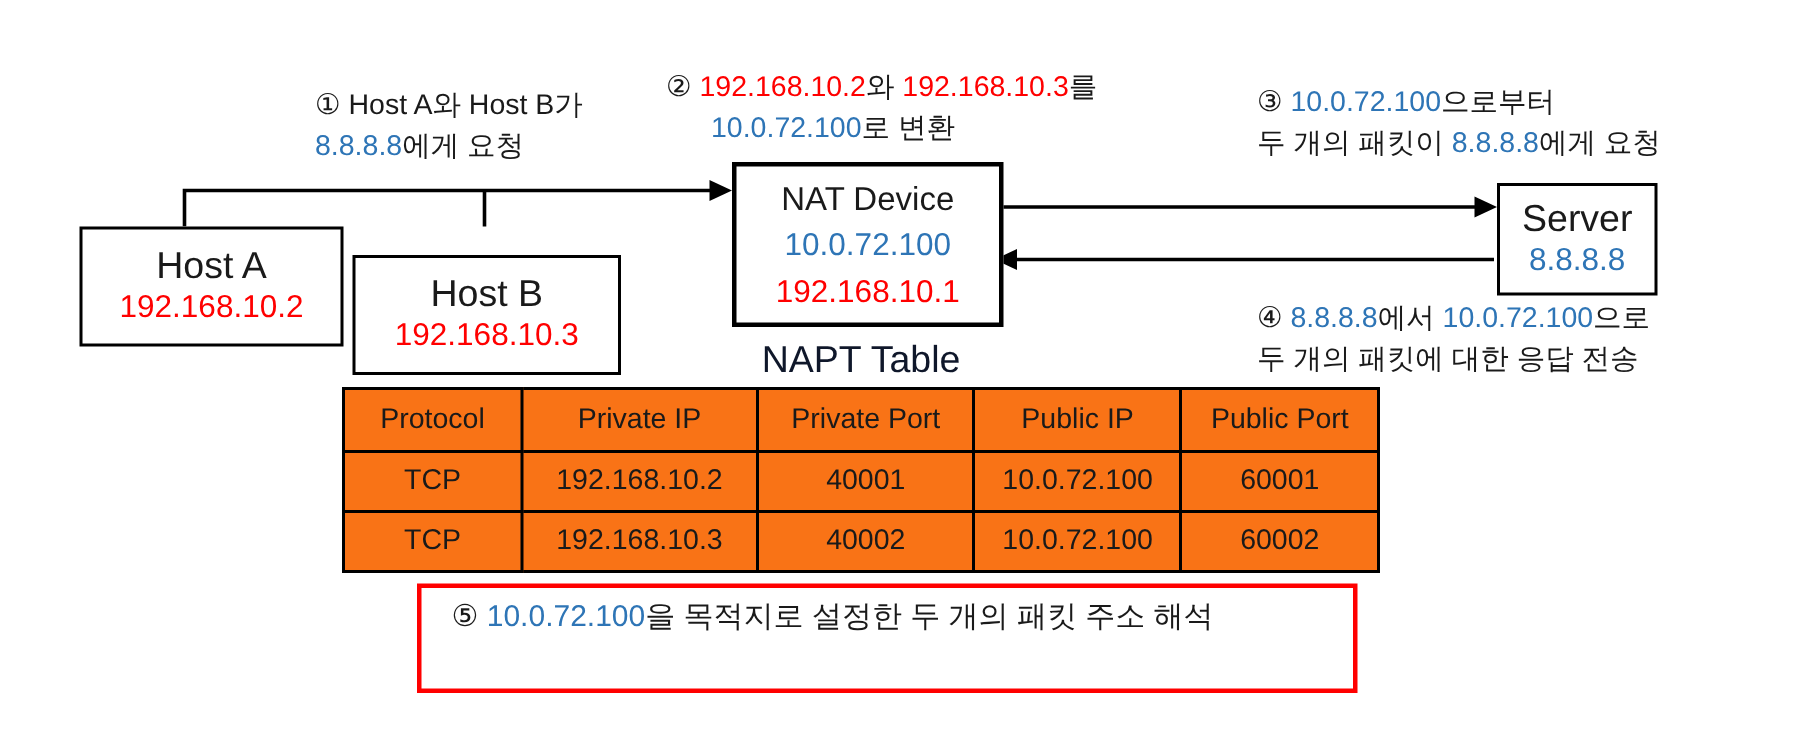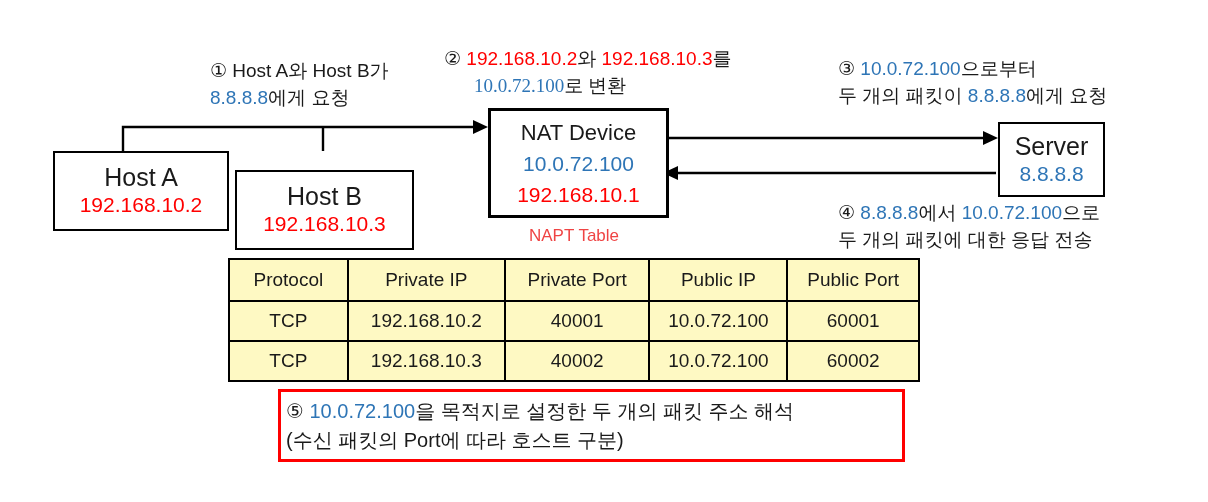--- a/index.html
+++ b/index.html
@@ -15,34 +15,34 @@
     position:absolute;background:#fff;border:3px solid #000;
     display:flex;flex-direction:column;align-items:center;justify-content:center;
     text-align:center;
   }
   .nodebox .nm{font-size:25px;line-height:28px;color:#1a1a1a;}
   .nodebox .ip{font-size:21px;line-height:28px;}
   .red{color:#ff0000;}
   .blue{color:#2e75b6;}
 
   .ann{position:absolute;font-size:19px;line-height:27px;color:#1a1a1a;white-space:nowrap;}
-  .ann .ind{padding-left:30px;font-family:Liberation Serif, serif;}
+  .ann .ind{padding-left:30px;}
 
   .tbl-title{position:absolute;left:228px;top:226px;width:692px;text-align:center;
-    font-size:17px;color:#ef4444;}
+    font-size:25px;color:#0f172a;}
   table.napt{
     position:absolute;left:228px;top:258px;width:692px;border-collapse:collapse;
-    table-layout:fixed;font-size:19px;color:#1a1a1a;background:#fef9c3;
+    table-layout:fixed;font-size:19px;color:#1a1a1a;background:#f97316;
   }
   table.napt td{border:2.5px solid #000;text-align:center;height:38px;padding:0 4px;}
   table.napt tr.hdr td{height:40px;}
 
   .notebox{
     position:absolute;left:278px;top:389px;width:627px;height:73px;box-sizing:border-box;
-    border:3px solid #ff0000;background:#fff;padding:5px 5px;
+    border:3px solid #ff0000;background:#fff;padding:5px 20px;
     font-size:20px;line-height:29px;color:#1a1a1a;white-space:nowrap;
   }
 </style>
 </head>
 <body>
 
 <div class="canvas">
 
   <svg class="wires">
     <path d="M123,151 L123,127 L476,127"></path>
@@ -118,16 +118,15 @@
       <td>192.168.10.3</td>
       <td>40002</td>
       <td>10.0.72.100</td>
       <td>60002</td>
     </tr>
   </tbody>
     </table>
 
   <div class="notebox">
     <div><span>⑤ </span><span class="blue">10.0.72.100</span><span>을 목적지로 설정한 두 개의 패킷 주소 해석</span></div>
-    <div><span>(수신 패킷의 Port에 따라 호스트 구분)</span></div>
   </div>
 
 </div>
 
 </body></html>

